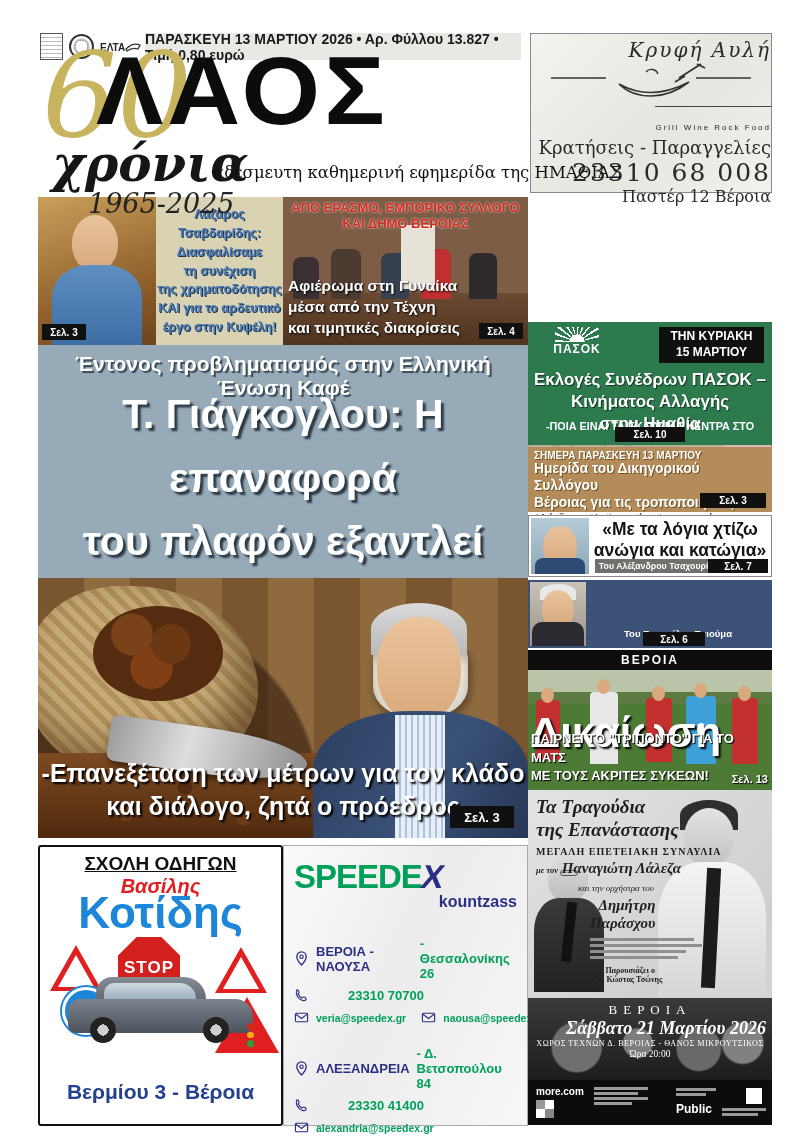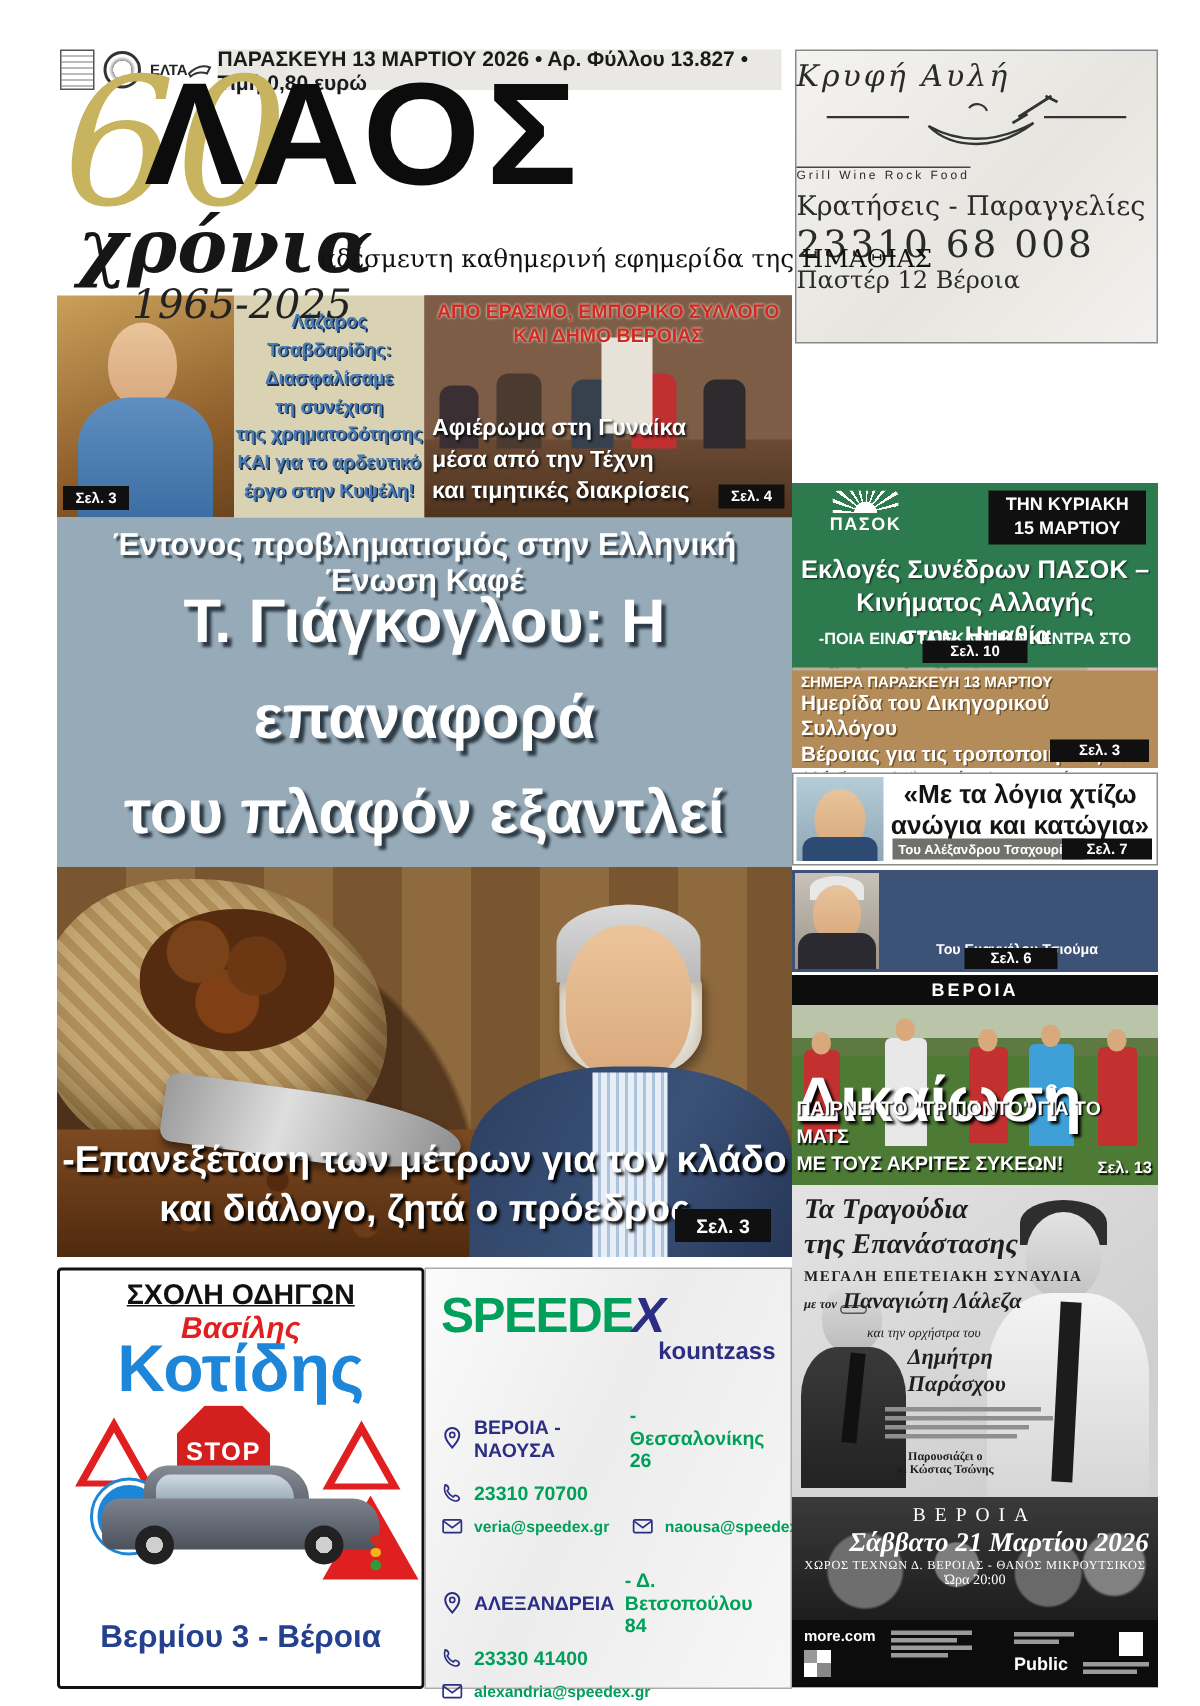--- a/index.html
+++ b/index.html
@@ -8,23 +8,23 @@
   .ml { white-space: pre-line; }
   .badge { background: #101010; color: #fff; font-weight: bold; display: flex; align-items: center; justify-content: center; font-size: 11px; }
 
   
   .datebar { left:145px; top:33px; width:376px; height:27px; background:#e9e8e4; display:flex; align-items:center; justify-content:center; font-size:14px; font-weight:bold; color:#1a1a1a; }
   .stamp { left:40px; top:33px; width:23px; height:27px; border:1px solid #555; background:repeating-linear-gradient(#fff 0 3px,#bbb 3px 4px); }
   .presscircle { left:69px; top:34px; width:25px; height:25px; border:2px solid #333; border-radius:50%; background:radial-gradient(circle,#fff 40%,#999 41%,#fff 60%); }
   .eltabox { left:100px; top:36px; width:42px; height:22px; font-size:10px; font-weight:bold; color:#222; display:flex; align-items:center; }
 
   
-  .kryfi { left:530px; top:33px; width:242px; height:196px; background:linear-gradient(135deg,#f4f3f0,#e7e5e0 55%,#f2f1ed); border:1px solid #888; color:#2a2a2a; text-align:left; }
+  .kryfi { left:530px; top:33px; width:242px; height:160px; background:linear-gradient(135deg,#f4f3f0,#e7e5e0 55%,#f2f1ed); border:1px solid #888; color:#2a2a2a; text-align:right; }
   .kryfi-title { font-family:"DejaVu Serif", serif; font-style:italic; font-size:20px; letter-spacing:2px; margin-top:4px; }
-  .kryfi-sub { font-size:8px; letter-spacing:2px; border-top:1px solid #444; display:inline-block; padding-top:0; }
+  .kryfi-sub { font-size:8px; letter-spacing:2px; border-top:1px solid #444; display:inline-block; padding-top:16px; }
   .kryfi-line1 { font-family:"DejaVu Serif", serif; font-size:18px; margin-top:3px; }
   .kryfi-phone { font-family:"DejaVu Serif", serif; font-size:25px; letter-spacing:2px; }
   .kryfi-addr { font-family:"DejaVu Serif", serif; font-size:16px; }
 
   
   .m60 { left:42px; top:36px; font-family:"DejaVu Serif", serif; font-style:italic; font-size:118px; line-height:1; color:#c8b45e; z-index:1; }
   .mtitle { left:96px; top:40px; width:430px; font-size:101px; line-height:1; font-weight:bold; letter-spacing:4px; color:#0c0c0c; z-index:2; transform:scaleY(.96); }
   .mxronia { left:52px; top:134px; font-family:"DejaVu Serif", serif; font-style:italic; font-weight:bold; font-size:50px; color:#161616; z-index:3; }
   .myears { left:88px; top:188px; font-family:"DejaVu Serif", serif; font-style:italic; font-size:27px; color:#222; z-index:3; }
   .mtag { left:213px; top:163px; font-family:"DejaVu Serif", serif; font-size:16.5px; color:#111; z-index:3; }
@@ -127,31 +127,31 @@
   .kot-phone { font-size:21px; font-weight:bold; color:#23418f;margin-top:27px; }
 
   .speedex { left:283px; top:845px; width:245px; height:281px; background:linear-gradient(115deg,#fbfbfb,#ececec 45%,#f7f7f7); border:1px solid #aaa; padding:14px 10px; }
   .spx-brand { font-size:33px; font-weight:bold; letter-spacing:-1px; color:#00a05a; line-height:1; }
   .spx-x { color:#2b2e83; display:inline-block; transform:skewX(-12deg); }
   .spx-sub { text-align:right; font-size:16px; font-weight:bold; color:#2b2e83; margin-top:0px; }
   .spx-row { display:flex; align-items:center; gap:7px; margin-top:7px; }
   .spx-ic { width:15px; height:15px; flex:none; color:#2b2e83; }
   .spx-loc { font-size:13px; font-weight:bold; color:#2b2e83; }
   .spx-g { color:#00a05a; }
-  .spx-ph { font-size:13px; font-weight:bold; color:#00a05a; }
+  .spx-ph { font-size:13px; font-weight:bold; color:#00a05a;margin-left:32px; }
   .spx-em { font-size:10.5px; font-weight:bold; color:#00a05a; }
   .spx-gap { height:14px; }
 
   .concert { left:528px; top:790px; width:244px; height:335px; background:linear-gradient(140deg,#e3e3e3,#cfcfcf 60%,#dcdcdc); overflow:hidden; font-family:"Liberation Serif", serif; color:#1e1e1e; }
   .con-title { position:absolute; left:8px; top:6px; font-style:italic; font-weight:bold; font-size:19px; line-height:1.2; }
   .con-sub1 { position:absolute; left:8px; top:56px; font-size:10px; letter-spacing:1px; font-weight:bold; }
   .con-pre { font-style:italic; font-size:8.5px; }
   .con-a1 { position:absolute; left:8px; top:70px; font-style:italic; font-weight:bold; font-size:15px; }
   .con-pre2 { position:absolute; left:50px; top:93px; font-size:9px; font-style:italic; }
-  .con-a2 { position:absolute; left:62px; top:106px; font-style:italic; font-weight:bold; font-size:15px; text-align:left; line-height:1.2;margin-left:15px; }
+  .con-a2 { position:absolute; left:62px; top:106px; font-style:italic; font-weight:bold; font-size:15px; text-align:right; line-height:1.2; }
   .con-lines { position:absolute; left:62px; top:148px; width:110px; }
   .con-lines i { display:block; height:3px; background:#8f8f8f; margin-bottom:3px; }
   .con-presenter { position:absolute; left:70px; top:176px; font-size:8px; font-weight:bold; text-align:center; }
   .con-man-l { position:absolute; left:2px; top:62px; width:78px; height:140px; }
   .con-man-r { position:absolute; right:0px; top:0px; width:120px; height:208px; }
   .con-dark { position:absolute; left:0; top:208px; width:244px; height:82px; background:
       radial-gradient(circle at 20% 60%, #6e6e6e 0 12%, transparent 13%),
       radial-gradient(circle at 45% 55%, #7d7d7d 0 10%, transparent 11%),
       radial-gradient(circle at 70% 62%, #696969 0 12%, transparent 13%),
       radial-gradient(circle at 88% 55%, #818181 0 9%, transparent 10%),

